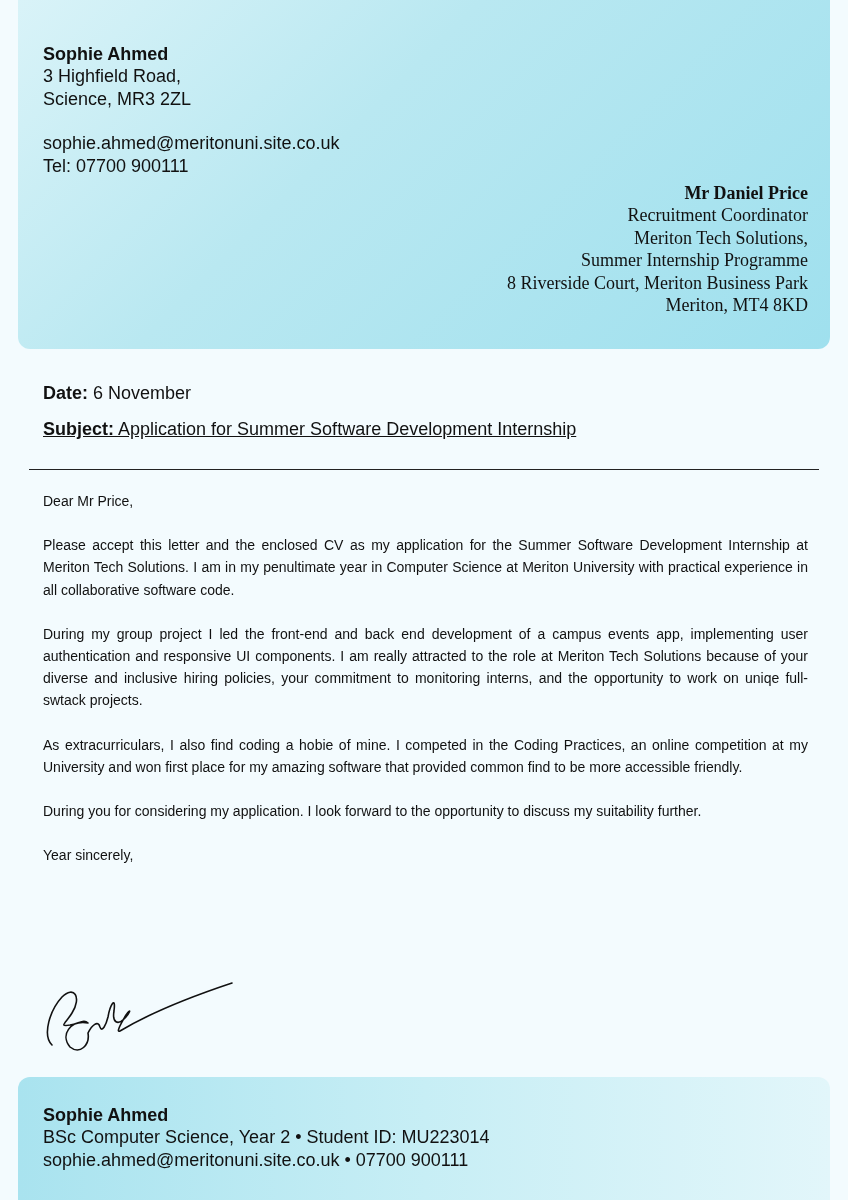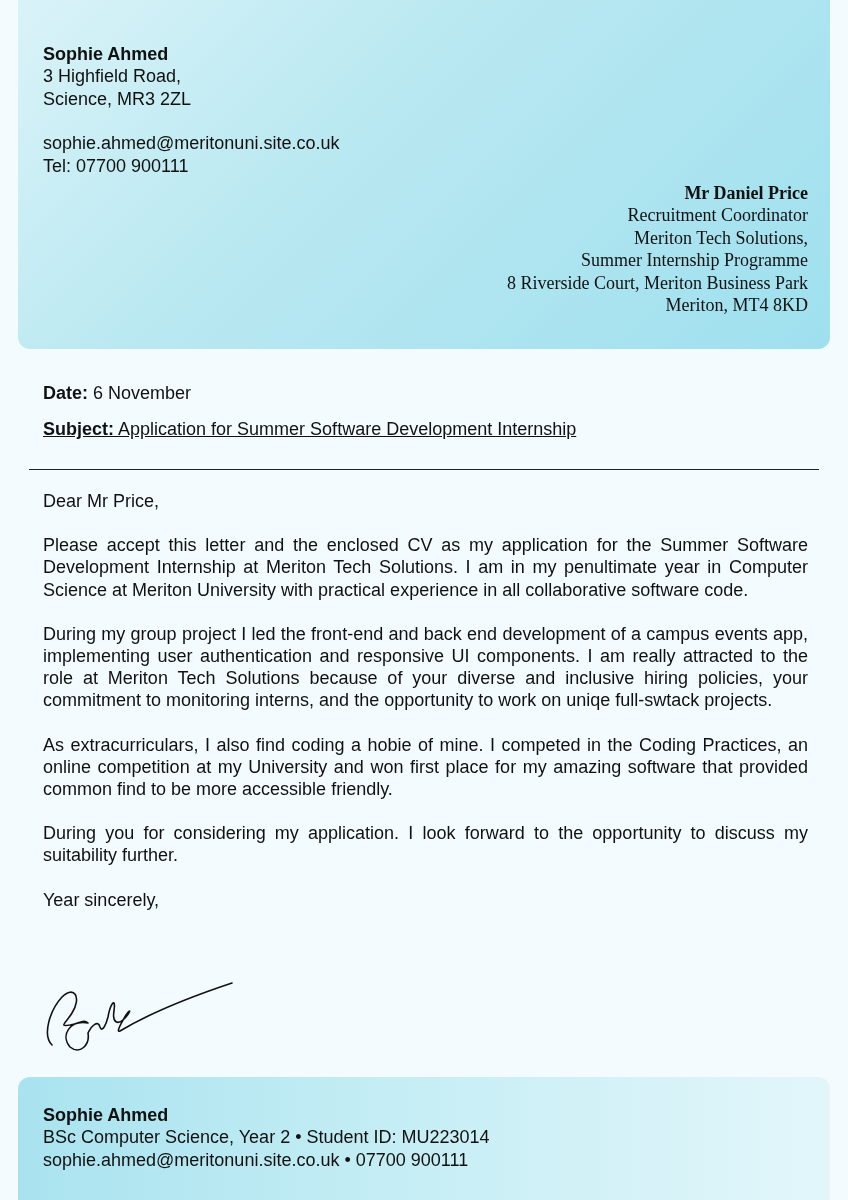--- a/index.html
+++ b/index.html
@@ -29,21 +29,21 @@
       position: absolute; left: 43px; font-size: 18px; line-height: 22px;
     }
     .meta-date { top: 382px; }
     .meta-subject { top: 418px; text-decoration: underline; }
     .divider {
       position: absolute; left: 29px; width: 790px; top: 469px; height: 0;
       border-top: 1.5px solid #222;
     }
     .body-text {
       position: absolute; left: 43px; width: 765px; top: 490px;
-      font-size: 18px; line-height: 22.2px;
+      font-size: 14px; line-height: 22.2px;
     }
     .body-text p { margin: 0 0 22px 0; text-align: justify; }
     .signature {
       position: absolute; left: 40px; top: 975px; width: 210px; height: 85px;
     }
     .footer-band {
       position: absolute; left: 18px; top: 1077px; width: 812px; height: 123px;
       background: linear-gradient(90deg, #a9e3ef 0%, #c7eef5 50%, #e2f6fa 100%);
       border-radius: 12px 12px 0 0;
     }

